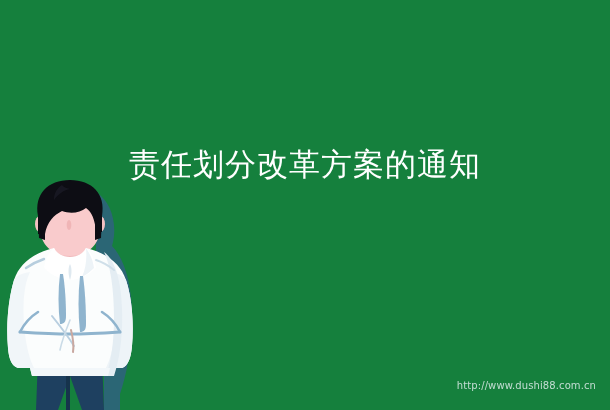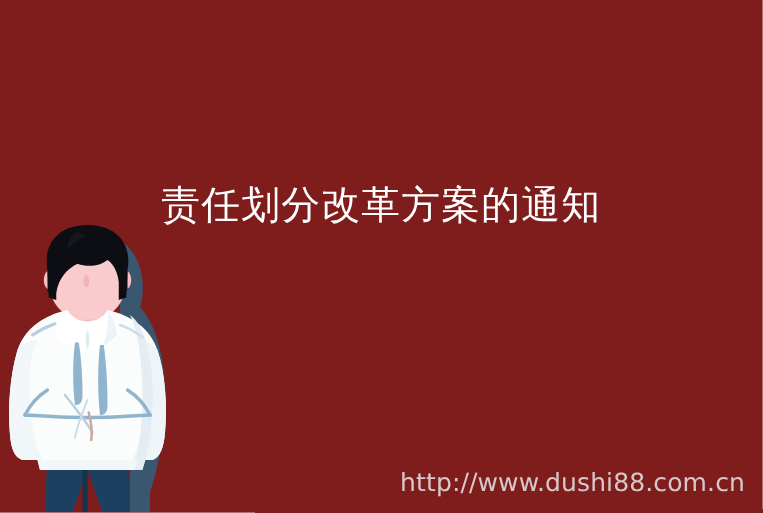--- a/index.html
+++ b/index.html
@@ -7,42 +7,42 @@
     padding: 0;
   }
   body {
     font-family: "Liberation Sans", sans-serif;
   }
   #stage {
     position: relative;
     width: 610px;
     height: 410px;
     overflow: hidden;
-    background: #7f1d1d;
+    background: #15803d;
   }
   #title {
     position: absolute;
     left: 0;
     top: 143px;
     width: 610px;
     text-align: center;
     color: #ffffff;
     font-size: 31px;
     line-height: 42px;
     letter-spacing: 1px;
     font-family: "DejaVu Sans", "Liberation Sans", sans-serif;
     font-weight: 400;
     white-space: nowrap;
   }
   #watermark {
     position: absolute;
     right: 14px;
     bottom: 16px;
     color: rgba(236, 242, 246, 0.80);
-    font-size: 20px;
+    font-size: 10px;
     line-height: 16px;
     letter-spacing: 0.1px;
     font-family: "DejaVu Sans", "Liberation Sans", sans-serif;
     white-space: nowrap;
   }
   #figure {
     position: absolute;
     left: 0px;
     bottom: 0px;
     width: 140px;

